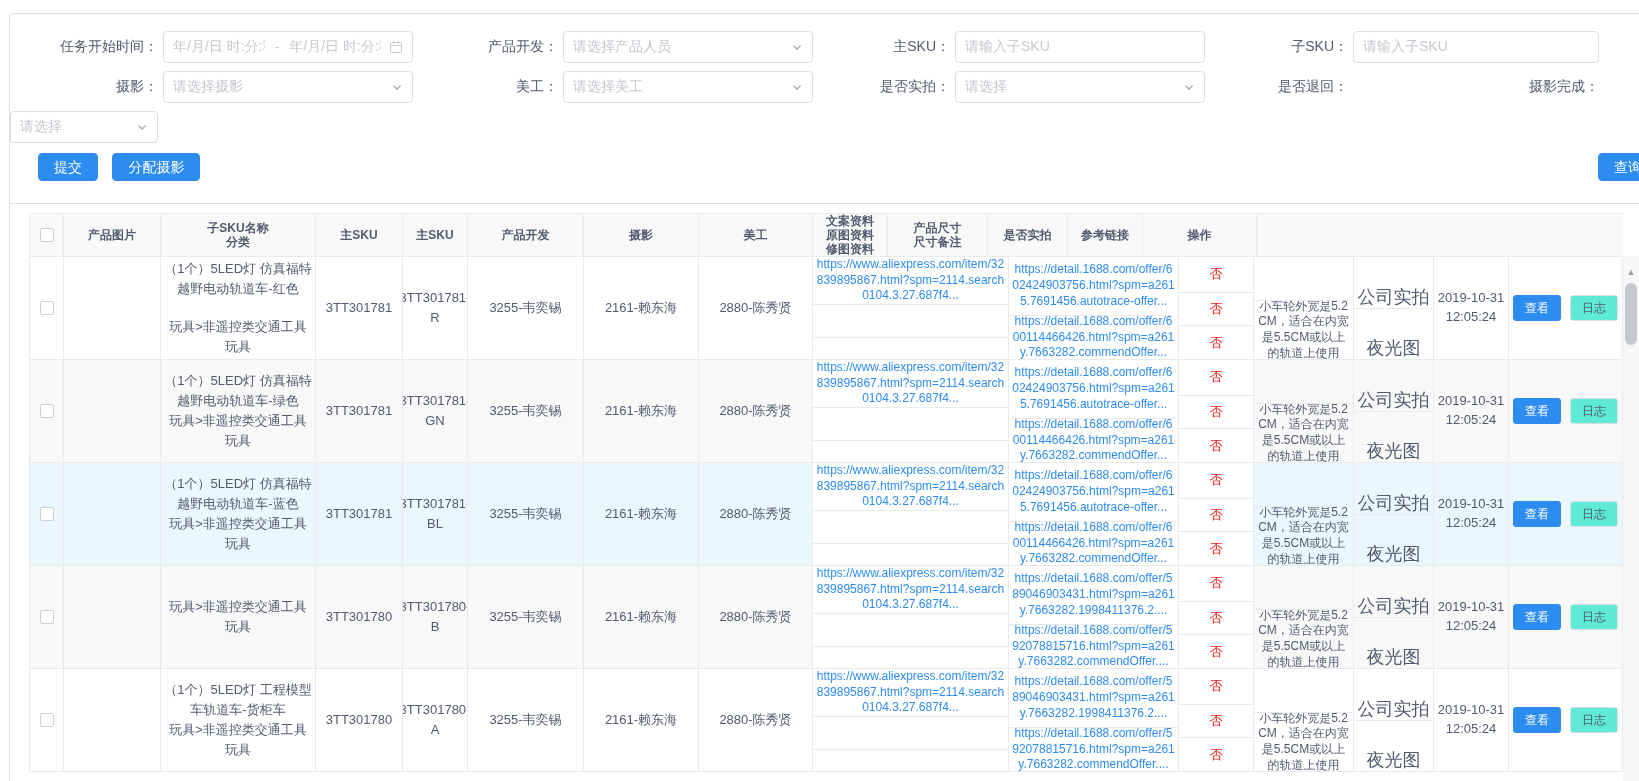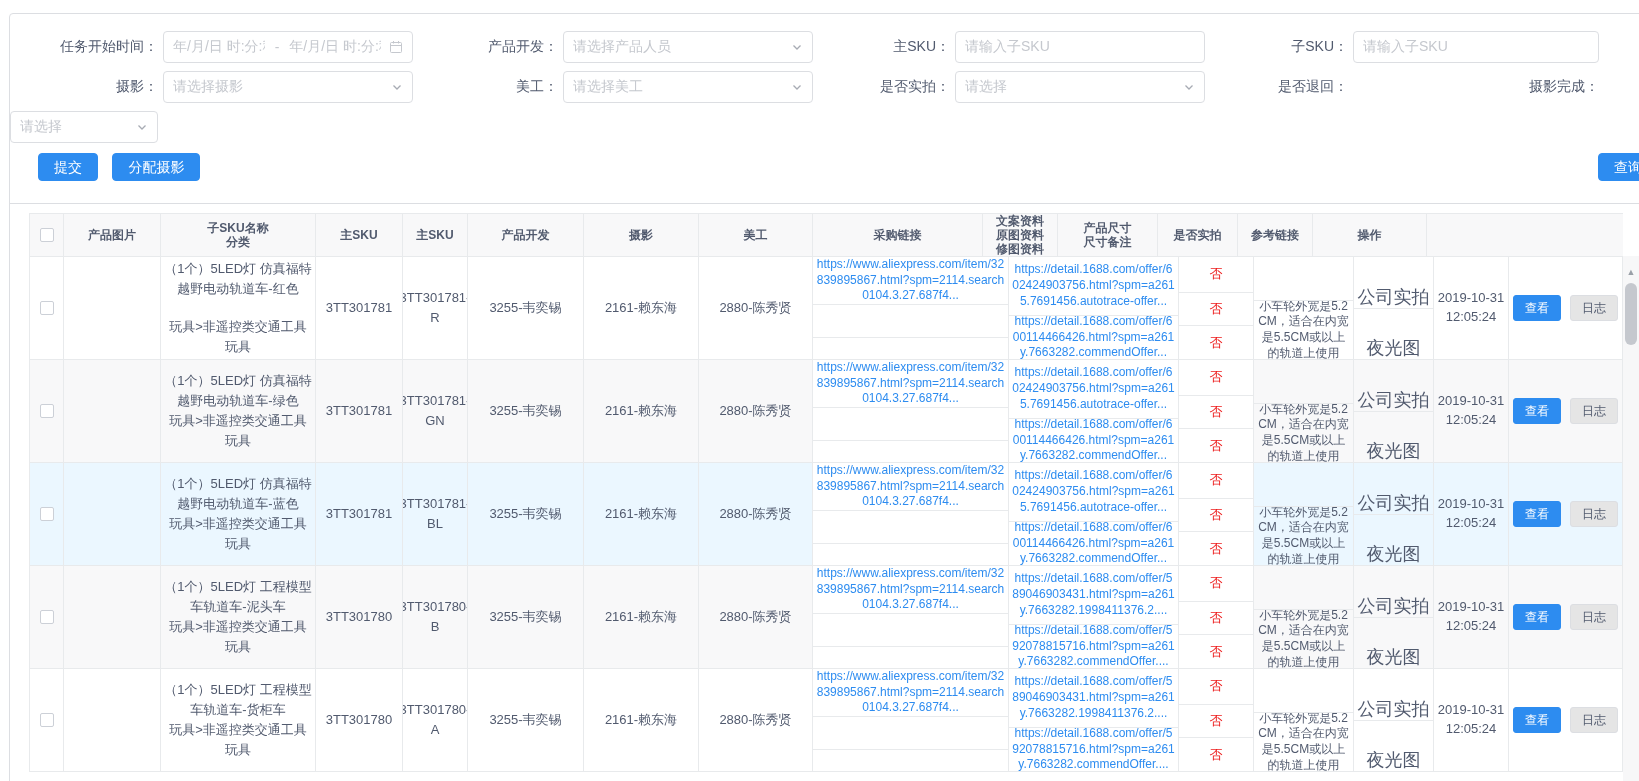--- a/index.html
+++ b/index.html
@@ -77,21 +77,21 @@
   .time-line{font-size:13px;line-height:1.45;}
   .cb{
     width:14px;height:14px;border:1px solid #ccd0d7;border-radius:2px;background:#fff;
     display:inline-block;cursor:pointer;
   }
   .act-view{
     background:var(--primary);color:#fff;border:1px solid var(--primary);border-radius:3px;
     font-size:12px;padding:6px 11px;margin-right:9px;cursor:pointer;line-height:1;font-family:inherit;
   }
   .act-log{
-    background:#e5e5e5;color:var(--text);border:1px solid var(--border);border-radius:3px;
+    background:#5eead4;color:var(--text);border:1px solid var(--border);border-radius:3px;
     font-size:12px;padding:6px 11px;cursor:pointer;line-height:1;font-family:inherit;
   }
   
   .vscroll{position:absolute;left:1594px;top:43px;width:16px;height:525px;background:#f7f7f8;}
   .vs-arrow{display:block;text-align:center;margin-top:12px;color:#9aa0a8;font-size:9px;line-height:9px;cursor:pointer;}
   .vs-thumb{position:absolute;left:2px;top:27px;width:12px;height:62px;background:#c5c8ce;border-radius:6px;cursor:pointer;}
   svg{display:block;}
 </style>
 </head>
 <body>
@@ -174,21 +174,20 @@
       <div class="t-head">
         <div class="h-cell" style="width:34px"><span class="cb"></span></div>
         <div class="h-cell" style="width:97px">产品图片</div>
         <div class="h-cell" style="width:155px">子SKU名称
 分类</div>
         <div class="h-cell" style="width:87px">主SKU</div>
         <div class="h-cell" style="width:65px">主SKU</div>
         <div class="h-cell" style="width:116px">产品开发</div>
         <div class="h-cell" style="width:115px">摄影</div>
         <div class="h-cell" style="width:114px">美工</div>
-        <div class="h-cell" style="width:170px">采购链接</div>
         <div class="h-cell" style="width:75px">文案资料
 原图资料
 修图资料</div>
         <div class="h-cell" style="width:100px">产品尺寸
 尺寸备注</div>
         <div class="h-cell" style="width:80px">是否实拍</div>
         <div class="h-cell" style="width:75px">参考链接</div>
         <div class="h-cell" style="width:114px">操作</div>
       </div>
       <div>
@@ -407,21 +406,20 @@
             <div class="t-cell c-center" style="width: 114px;">
               <div><button class="act-view">查看</button><button class="act-log">日志</button></div>
             </div>
           </div>
           <div class="t-row striped">
             <div class="t-cell c-center" style="width: 34px;">
               <span class="cb"></span>
             </div>
             <div class="t-cell c-center" style="width: 97px;"></div>
             <div class="t-cell c-center" style="width: 155px;">
-              <div class="nm">（1个）5LED灯 工程模型车轨道车-泥头车</div>
               <div class="nm">玩具&gt;非遥控类交通工具玩具</div>
             </div>
             <div class="t-cell c-center" style="width: 87px;">
               <span class="txt">3TT301780</span>
             </div>
             <div class="t-cell c-center" style="width: 65px;">
               <span class="txt">3TT301780-B</span>
             </div>
             <div class="t-cell c-center" style="width: 116px;">
               <span class="txt">3255-韦奕锡</span>

